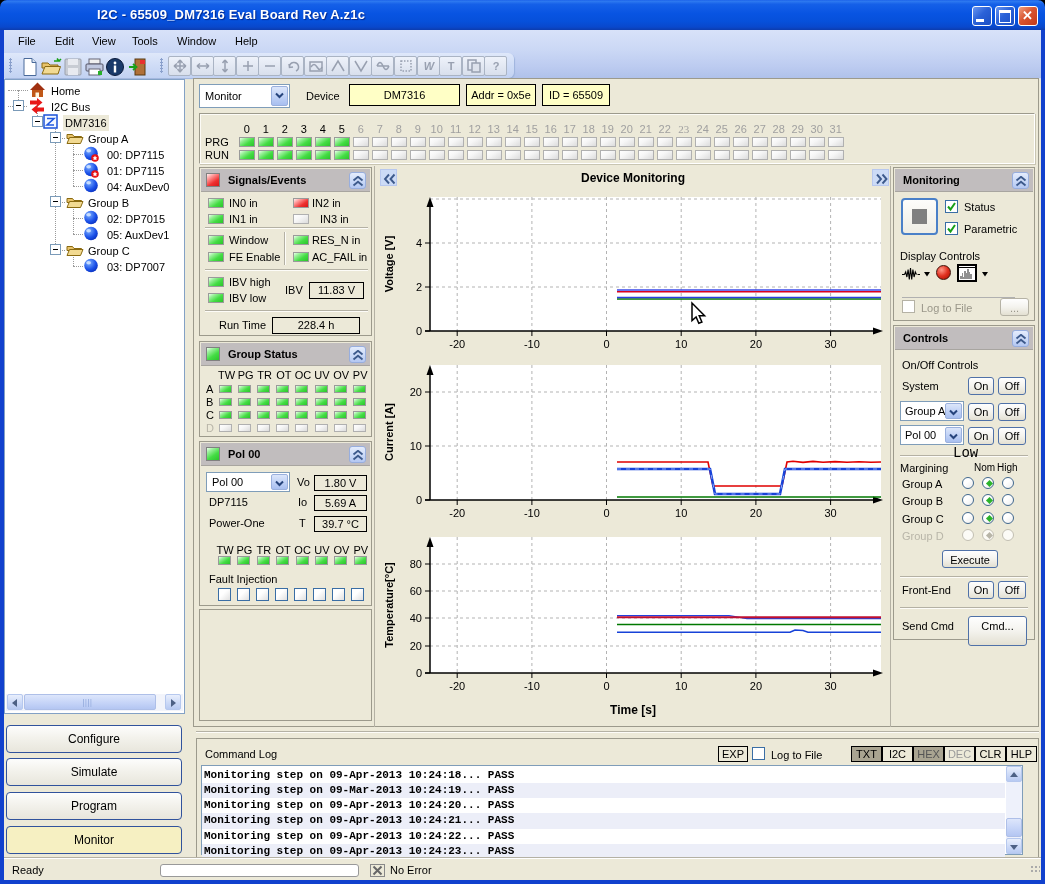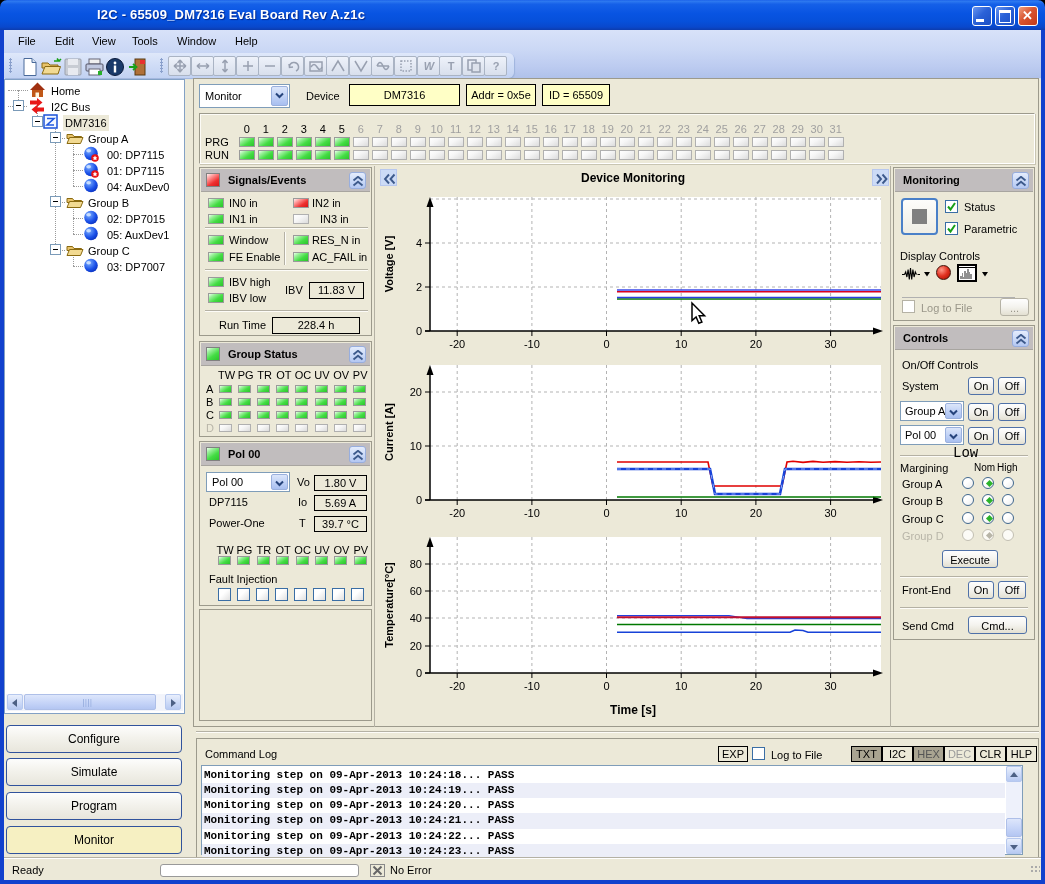--- a/index.html
+++ b/index.html
@@ -466,21 +466,21 @@
 <div class="led ledoff" style="left:599.7px; top:149.5px; width:16px; height:10px;"></div>
 <div class="cnum" style="left:616.2px; color:#a0a0a0;">20</div>
 <div class="led ledoff" style="left:618.7px; top:137px; width:16px; height:10px;"></div>
 <div class="led ledoff" style="left:618.7px; top:149.5px; width:16px; height:10px;"></div>
 <div class="cnum" style="left:635.2px; color:#a0a0a0;">21</div>
 <div class="led ledoff" style="left:637.7px; top:137px; width:16px; height:10px;"></div>
 <div class="led ledoff" style="left:637.7px; top:149.5px; width:16px; height:10px;"></div>
 <div class="cnum" style="left:654.2px; color:#a0a0a0;">22</div>
 <div class="led ledoff" style="left:656.7px; top:137px; width:16px; height:10px;"></div>
 <div class="led ledoff" style="left:656.7px; top:149.5px; width:16px; height:10px;"></div>
-<div class="cnum" style="left:673.2px; color:#a0a0a0;">23</div>
+<div class="cnum" style="left:673.2px; color:#a0a0a0;font-family:Liberation Serif, serif;">23</div>
 <div class="led ledoff" style="left:675.7px; top:137px; width:16px; height:10px;"></div>
 <div class="led ledoff" style="left:675.7px; top:149.5px; width:16px; height:10px;"></div>
 <div class="cnum" style="left:692.2px; color:#a0a0a0;">24</div>
 <div class="led ledoff" style="left:694.7px; top:137px; width:16px; height:10px;"></div>
 <div class="led ledoff" style="left:694.7px; top:149.5px; width:16px; height:10px;"></div>
 <div class="cnum" style="left:711.2px; color:#a0a0a0;">25</div>
 <div class="led ledoff" style="left:713.7px; top:137px; width:16px; height:10px;"></div>
 <div class="led ledoff" style="left:713.7px; top:149.5px; width:16px; height:10px;"></div>
 <div class="cnum" style="left:730.2px; color:#a0a0a0;">26</div>
 <div class="led ledoff" style="left:732.7px; top:137px; width:16px; height:10px;"></div>
@@ -869,36 +869,36 @@
 <div class="radio dis" style="left:68px; top:203px;"></div>
 <div class="radio dis on" style="left:88px; top:203px;"></div>
 <div class="radio dis" style="left:108px; top:203px;"></div>
 <div class="xpbtn" style="left:48px; top:224.5px; width:56px; height:18px; line-height:18px;">Execute</div>
 <div class="hline" style="left:6px; top:250.5px; width:128px;"></div>
 <div class="lbl" style="left:8px; top:258px;">Front-End</div>
 <div class="xpbtn" style="left:74px; top:255.5px; width:26px; height:18px; line-height:16px;">On</div>
     <div class="xpbtn" style="left:104px; top:255.5px; width:28px; height:18px; line-height:16px;">Off</div>
 <div class="hline" style="left:6px; top:281.5px; width:128px;"></div>
 <div class="lbl" style="left:8px; top:294.5px;">Send Cmd</div>
-<div class="xpbtn" style="left:74px; top:290.5px; width:59px; height:18px; line-height:18px;">Cmd...</div>
+<div class="xpbtn" style="left:74px; top:290.5px; width:59px; height:30px; line-height:18px;">Cmd...</div>
   </div>
 <div id="cmdlog" class="abs">
     <div class="lbl" style="left:8px; top:9px;">Command Log</div>
 <div class="segbtn" style="left:521px; top:7px; width:30px; line-height:14px;">EXP</div>
 <div class="cb" style="left:555px; top:8px;"></div>
 <div class="lbl" style="left:574px; top:10px;">Log to File</div>
 <div class="segbtn" style="left:654px; top:7px; width:31px; background:#a9a491; color:#000; line-height:14px;">TXT</div>
 <div class="segbtn" style="left:685px; top:7px; width:31px; background:#ece9d8; color:#000; line-height:14px;">I2C</div>
 <div class="segbtn" style="left:716px; top:7px; width:31px; background:#a9a491; color:#555; line-height:14px;">HEX</div>
 <div class="segbtn" style="left:747px; top:7px; width:31px; background:#ece9d8; color:#999; line-height:14px;">DEC</div>
 <div class="segbtn" style="left:778px; top:7px; width:31px; background:#ece9d8; color:#000; line-height:14px;">CLR</div>
 <div class="segbtn" style="left:809px; top:7px; width:31px; background:#ece9d8; color:#000; line-height:14px;">HLP</div>
 <div id="logbox">
 <div class="logrow lga" style="top:1.5px; width:803px;">Monitoring step on 09-Apr-2013 10:24:18... PASS</div>
-<div class="logrow lgb" style="top:16.8px; width:803px;">Monitoring step on 09-Apr-2013 10:24:19... PASS</div>
+<div class="logrow lgb" style="top:16.8px; width:803px;">Monitoring step on 09-Mar-2013 10:24:19... PASS</div>
 <div class="logrow lga" style="top:32.1px; width:803px;">Monitoring step on 09-Apr-2013 10:24:20... PASS</div>
 <div class="logrow lgb" style="top:47.4px; width:803px;">Monitoring step on 09-Apr-2013 10:24:21... PASS</div>
 <div class="logrow lga" style="top:62.7px; width:803px;">Monitoring step on 09-Apr-2013 10:24:22... PASS</div>
 <div class="logrow lgb" style="top:78.0px; width:803px;">Monitoring step on 09-Apr-2013 10:24:23... PASS</div>
 <div class="abs" style="left:804px; top:0; width:16px; height:88px; background:#eef1fb;"></div>
 <div class="sbarrow" style="left:804px; top:0px;">
         <svg width="14" height="14" style="position:absolute;left:0;top:1px;">
           <polygon points="7,4 11,9 3,9" fill="#4d6185"></polygon>
         </svg>
       </div>

